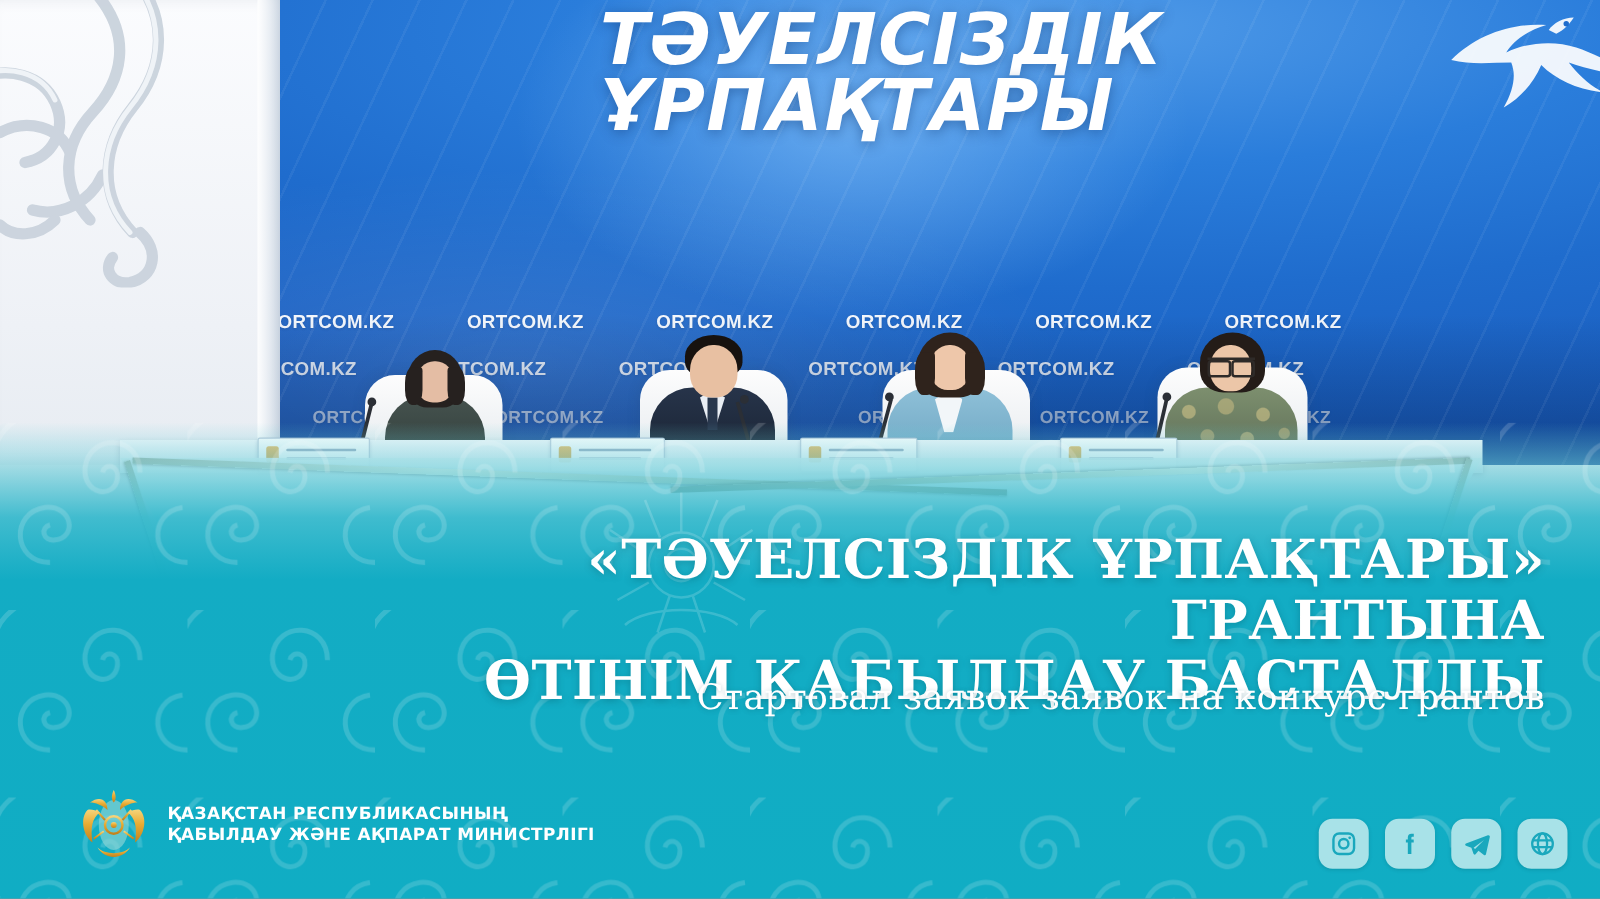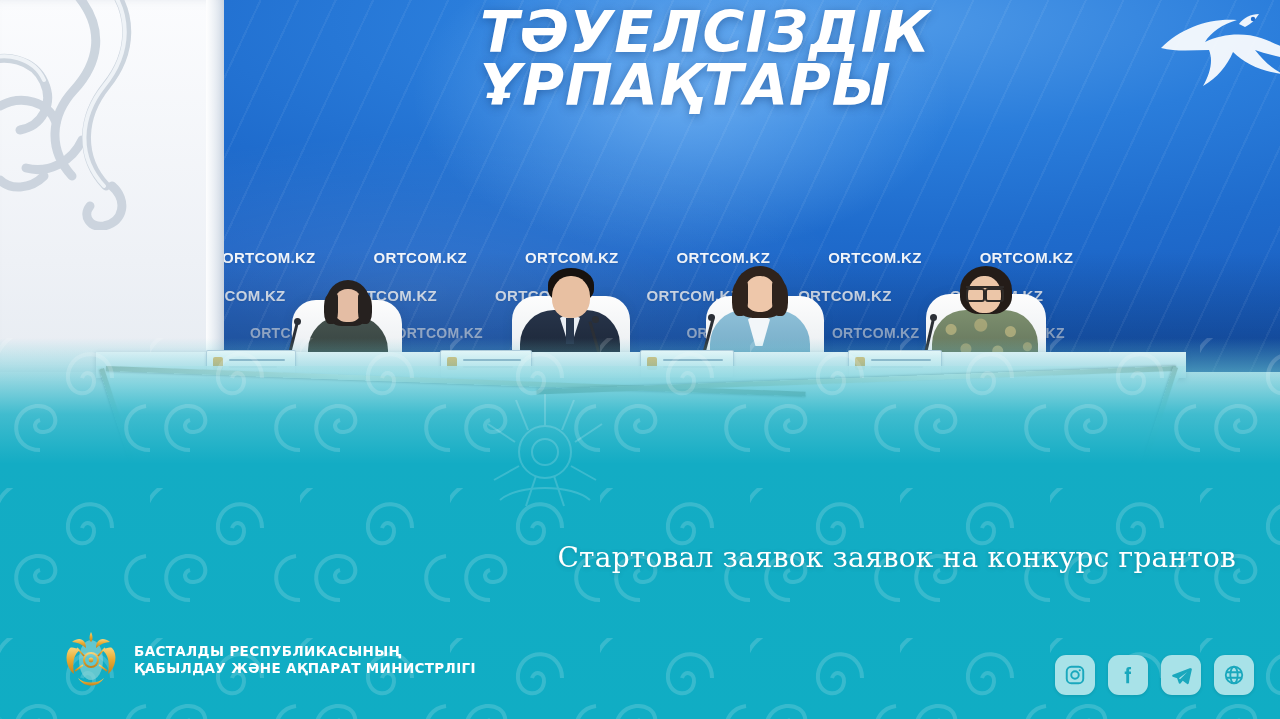--- a/index.html
+++ b/index.html
@@ -327,20 +327,24 @@
           <path d="M45 62 L18 44"></path>
         <path d="M101 86 L126 100"></path>
           <path d="M49 86 L24 100"></path>
         <path d="M84 96 L94 126"></path>
           <path d="M66 96 L56 126"></path>
       </g>
       <path d="M30 120 C48 104 102 104 120 120"></path>
     </g>
   </svg>
 
+  <div class="headline">
+    <span>«ТӘУЕЛСІЗДІК ҰРПАҚТАРЫ» ГРАНТЫНА</span>
+    <span>ӨТІНІМ ҚАБЫЛДАУ БАСТАЛДЫ</span>
+  </div>
 
   <div class="subline">
     <span>Стартовал заявок заявок на конкурс грантов</span>
   </div>
 
   <div class="ministry">
     <svg class="coat" viewBox="0 0 58 64">
       <defs>
         <linearGradient id="gold" x1="0" y1="0" x2="0" y2="1">
           <stop offset="0%" stop-color="#f6d47a"></stop>
@@ -360,21 +364,21 @@
           <path d="M29 39 L29 49"></path>
       </g>
       <path d="M8 20 C2 26 4 40 12 46 C10 34 12 26 18 22 C14 20 10 19 8 20 Z" fill="url(#gold)"></path>
       <path d="M50 20 C56 26 54 40 46 46 C48 34 46 26 40 22 C44 20 48 19 50 20 Z" fill="url(#gold)"></path>
       <path d="M10 14 C18 8 24 12 24 20 C20 16 14 14 10 14 Z" fill="url(#gold)"></path>
       <path d="M48 14 C40 8 34 12 34 20 C38 16 44 14 48 14 Z" fill="url(#gold)"></path>
       <path d="M29 4 C31 8 31 12 29 14 C27 12 27 8 29 4 Z" fill="url(#gold)"></path>
       <path d="M16 50 C22 56 36 56 42 50 C36 60 22 60 16 50 Z" fill="url(#gold)"></path>
     </svg>
     <div class="mintext">
-      <span>БАСТАЛДЫ РЕСПУБЛИКАСЫНЫҢ</span>
+      <span>ҚАЗАҚСТАН РЕСПУБЛИКАСЫНЫҢ</span>
       <span>ҚАБЫЛДАУ ЖӘНЕ АҚПАРАТ МИНИСТРЛІГІ</span>
     </div>
   </div>
 
   <div class="socials">
     <div class="sbtn">
       <svg width="22" height="22" viewBox="0 0 24 24" fill="none" stroke="#1aa8bd" stroke-width="2.1">
         <rect x="3" y="3" width="18" height="18" rx="5"></rect>
         <circle cx="12" cy="12" r="4.1"></circle>
         <circle cx="17.2" cy="6.8" r="1.2" fill="#1aa8bd" stroke="none"></circle>

